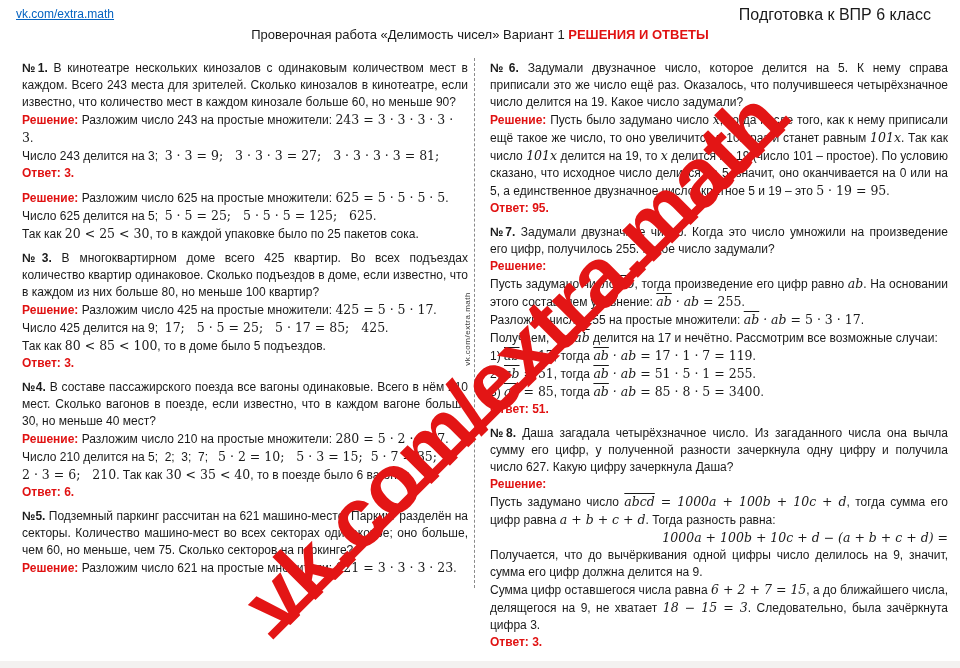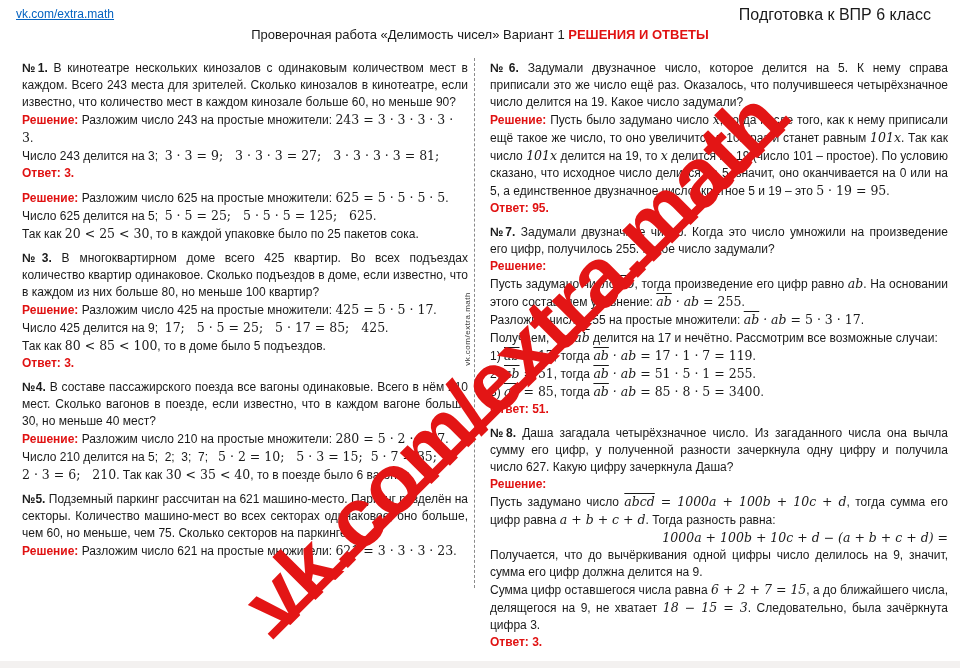--- a/index.html
+++ b/index.html
@@ -86,20 +86,21 @@
         <p class="para line"><span class="rr">Решение: </span><span class="rn">Разложим число 425 на простые множители: </span><span class="rm">425 = 5 · 5 · 17</span><span class="rn">.</span></p>
         <p class="para line"><span class="rn">Число 425 делится на 9;  </span><span class="rm">17;   5 · 5 = 25;   5 · 17 = 85;   425</span><span class="rn">.</span></p>
         <p class="para line"><span class="rn">Так как </span><span class="rm">80 &lt; 85 &lt; 100</span><span class="rn">, то в доме было 5 подъездов.</span></p>
         <p class="para line"><span class="rr">Ответ: 3.</span></p>
       </div>
       <div class="problem">
         <p class="para flow"><span class="rb">№4.</span> <span class="rn">В составе пассажирского поезда все вагоны одинаковые. Всего в нём 210 мест. Сколько вагонов в поезде, если известно, что в каждом вагоне больше 30, но меньше 40 мест?</span></p>
         <p class="para line"><span class="rr">Решение: </span><span class="rn">Разложим число 210 на простые множители: </span><span class="rm">280 = 5 · 2 · 3 · 7</span><span class="rn">.</span></p>
         <p class="para line"><span class="rn">Число 210 делится на 5;  2;  3;  7;   </span><span class="rm">5 · 2 = 10;   5 · 3 = 15;  5 · 7 = 35;</span></p>
         <p class="para line"><span class="rm">2 · 3 = 6;   210</span><span class="rn">. Так как </span><span class="rm">30 &lt; 35 &lt; 40</span><span class="rn">, то в поезде было 6 вагонов.</span></p>
+        <p class="para line"><span class="rr">Ответ: 6.</span></p>
       </div>
       <div class="problem">
         <p class="para flow"><span class="rb">№5.</span> <span class="rn">Подземный паркинг рассчитан на 621 машино-место. Паркинг разделён на секторы. Количество машино-мест во всех секторах одинаковое; оно больше, чем 60, но меньше, чем 75. Сколько секторов на паркинге?</span></p>
         <p class="para line"><span class="rr">Решение: </span><span class="rn">Разложим число 621 на простые множители: </span><span class="rm">621 = 3 · 3 · 3 · 23</span><span class="rn">.</span></p>
       </div>
     </div>
   <div class="col col-right" id="col-right">
       <div class="problem">
         <p class="para flow"><span class="rb">№6.</span> <span class="rn">Задумали двузначное число, которое делится на 5. К нему справа приписали это же число ещё раз. Оказалось, что получившееся четырёхзначное число делится на 19. Какое число задумали?</span></p>
         <p class="para flow"><span class="rr">Решение: </span><span class="rn">Пусть было задумано число </span><span class="rmi">x</span><span class="rn">, тогда после того, как к нему приписали ещё такое же число, то оно увеличится в 101 раз и станет равным </span><span class="rmi">101x</span><span class="rn">. Так как число </span><span class="rmi">101x</span><span class="rn"> делится на 19, то </span><span class="rmi">x</span><span class="rn"> делится на 19 (число 101 – простое). По условию сказано, что исходное число делится на 5, значит, оно оканчивается на 0 или на 5, а единственное двузначное число, кратное 5 и 19 – это </span><span class="rm">5 · 19  =  95</span><span class="rn">.</span></p>

